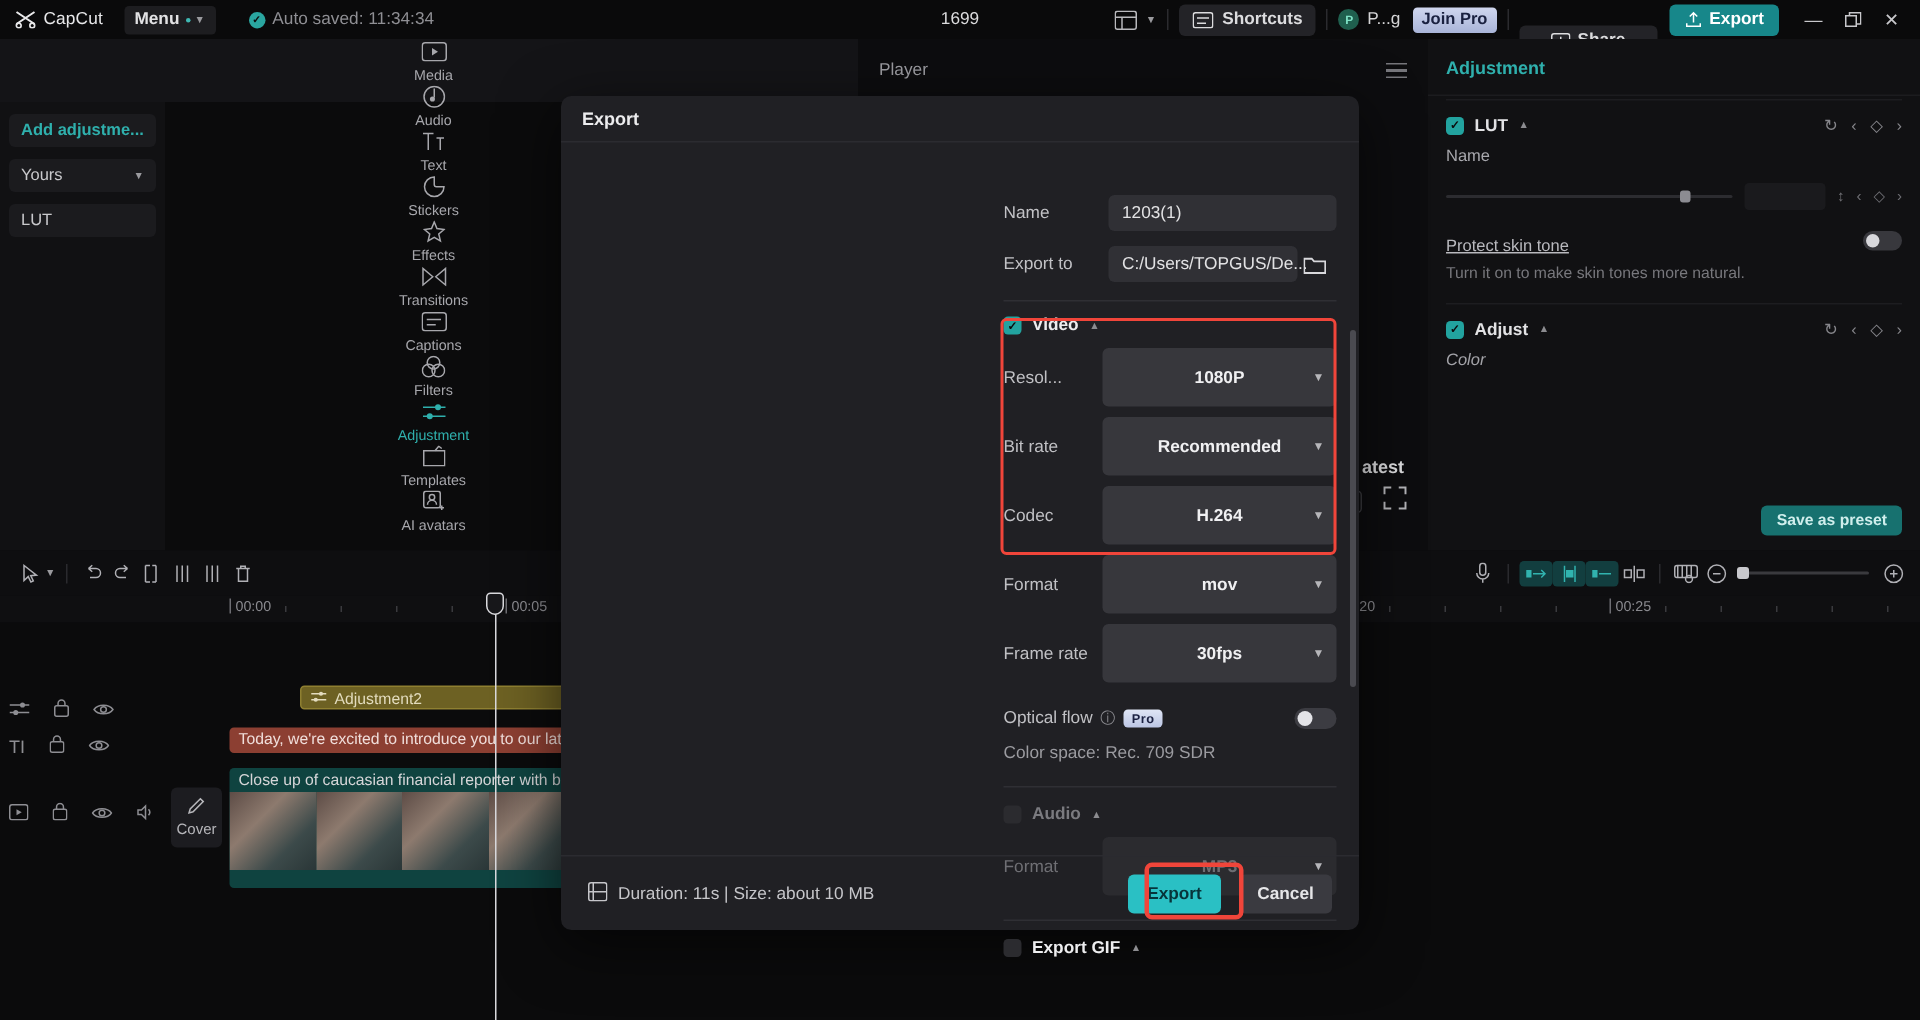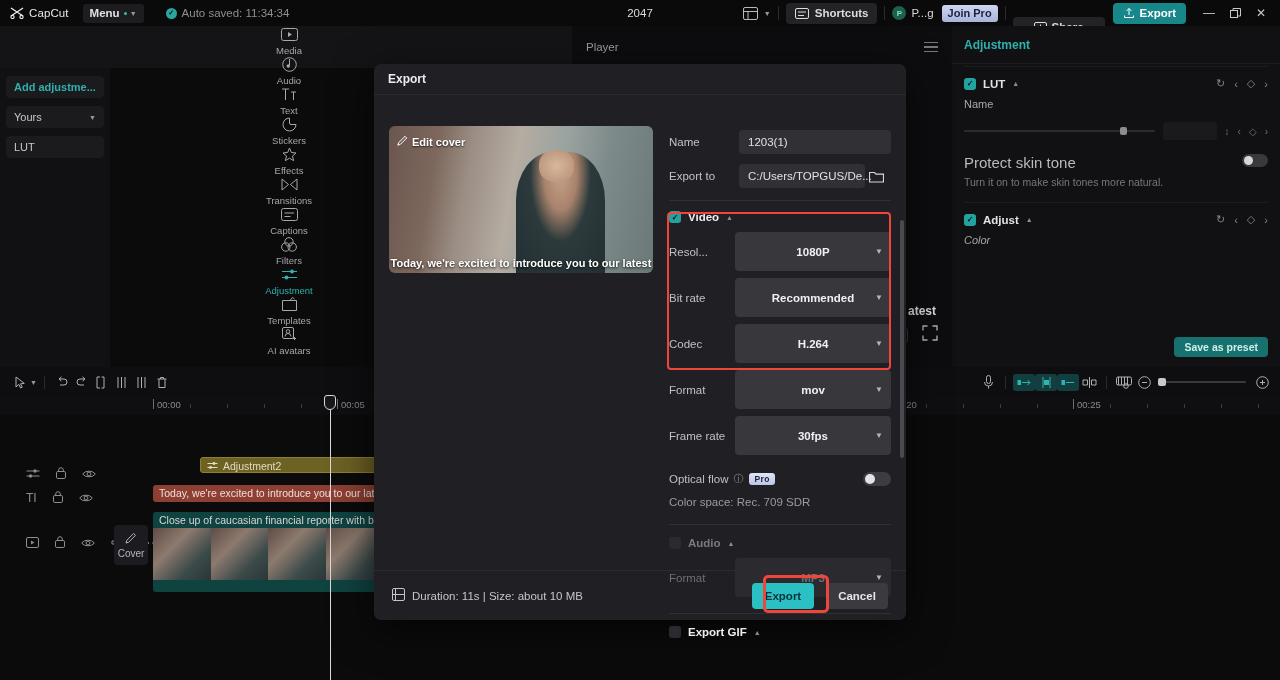--- a/index.html
+++ b/index.html
@@ -151,21 +151,21 @@
     flex:1; height:22px; border-radius:4px; background:#1e1e21; display:flex; align-items:center;
     justify-content:space-between; padding:0 8px; font-size:11px; color:#cfcfd2;
   }
   .slider-row { display:flex; align-items:center; padding:4px 12px 10px 12px; gap:8px; }
   .track { flex:1; height:2px; background:#2c2c30; position:relative; border-radius:1px; }
   .knob { position:absolute; top:-3px; width:7px; height:8px; border-radius:2px; background:#8c8c92; }
   .numbox { width:54px; height:18px; background:#1a1a1d; border-radius:3px; }
   .mini-ico { color:#6e6e73; font-size:10px; }
   .skin-row { display:flex; align-items:flex-start; padding:4px 12px 10px 12px; }
   .skin-txt { flex:1; }
-  .skin-t1 { font-size:15px; color:#b9b9be; }
+  .skin-t1 { font-size:11px; color:#b9b9be;text-decoration:underline; }
   .skin-t2 { font-size:10.5px; color:#77777c; margin-top:2px; }
   .toggle { width:26px;height:13px;border-radius:7px;background:#38383d;position:relative; }
   .toggle i { position:absolute; left:2px; top:2px; width:9px;height:9px;border-radius:50%;background:#d8d8dc; }
   .color-lbl { font-size:11px; color:#a3a3a8; padding:2px 12px 0 12px;font-style:italic; }
   .preset-btn {
     position:absolute; right:12px; bottom:10px; height:20px; padding:0 10px; border-radius:4px;
     background:#17716f; color:#cfeeec; font-size:10.5px; font-weight:bold;
     display:flex;align-items:center;
   }
 
@@ -181,21 +181,21 @@
   .zoom-knob { position:absolute; left:0px; top:-3px; width:8px;height:8px;border-radius:2px;background:#c8c8cc; }
 
   .tl-ruler {
     position:absolute; left:0; top:397px; width:1280px; height:18px; background:#0f0f11;
   }
   .tick { position:absolute; top:7px; width:1px; height:4px; background:#3a3a3e; }
   .tlabel { position:absolute; top:2px; font-size:9.5px; color:#8a8a8f; }
   .tbar { position:absolute; top:2px; width:1px; height:10px; background:#6d6d72; }
 
   .tl-body { position:absolute; left:0; top:415px; width:1280px; height:265px; background:#0b0b0c; }
-  .track-head { position:absolute; left:0; width:152px; display:flex; align-items:center; gap:16px; padding-left:26px; color:#8e8e93; }
+  .track-head { position:absolute; left:0; width:152px; display:flex; align-items:center; gap:16px; padding-left:6px; color:#8e8e93; }
   .clip { position:absolute; border-radius:3px; overflow:hidden; }
   .clip-adj { background:#6d6123; border:1px solid #8f8031; color:#e3dcbe; }
   .clip-txt { background:#8c3f32; color:#f0dedb; }
   .clip-vid { background:#0f4340; }
   .clip-label { font-size:10.5px; padding:2px 6px; white-space:nowrap; overflow:hidden; display:flex; align-items:center; gap:5px; }
   .film { display:flex; height:52px; }
   .film-cell { width:60px; height:52px; }
   .cover-btn {
     position:absolute; width:34px; height:40px; background:#1c1c20; border-radius:4px;
     display:flex; flex-direction:column; align-items:center; justify-content:center;
@@ -295,21 +295,21 @@
     </div>
     <div class="menu-btn">
       <span>Menu</span>
       <span class="dot-teal"></span>
       <span class="caret">▼</span>
     </div>
     <div class="autosave">
       <span class="chk-circle">✓</span>
       <span>Auto saved: 11:34:34</span>
     </div>
-    <div class="tb-title">2047</div>
+    <div class="tb-title">1699</div>
     <div class="tb-right">
       <div class="icon-btn">
         <svg width="15" height="13" viewBox="0 0 15 13">
             <rect x="0.5" y="0.5" width="14" height="12" rx="1.5" stroke="#b9b9bd" fill="none"></rect>
             <path d="M0.5 4.5 H14.5 M5 4.5 V12.5" stroke="#b9b9bd"></path>
           </svg>
       </div>
       <span class="caret">▼</span>
       <div class="vsep"></div>
       <div class="shortcuts">
@@ -770,35 +770,20 @@
 
   </div>
 
   <div class="playhead" style="left:330px"></div>
   <div class="playhead-cap" style="left:330px"></div>
 
   <div class="modal-shadow">
     <div class="modal-head">Export</div>
     <div class="modal-body">
 
-      <div class="cover-card">
-        <div style="position:absolute;inset:0;background:
-             linear-gradient(100deg,#6a564e 0%,#7d685d 18%,#9b8e84 30%,#b5aca2 46%,#9aa3a0 62%,#7d8a8a 78%,#6b7878 100%);"></div>
-        <div style="position:absolute;left:48%;top:18%;width:34%;height:82%;
-             background:radial-gradient(ellipse at 50% 18%,#c9a189 0%,#a8826c 26%,#2c3a3c 48%,#232f33 100%);border-radius:40% 40% 0 0;"></div>
-        <div style="position:absolute;left:57%;top:16%;width:13%;height:22%;
-             background:radial-gradient(ellipse,#d8b79c,#b38f74);border-radius:45%;"></div>
-        <div class="edit-cover">
-          <span><svg width="11" height="11" viewBox="0 0 11 11">
-                <path d="M0.8 10.2 L1.6 7.7 L8 1.3 L9.7 3 L3.3 9.4 Z" stroke="#fff" fill="none"></path>
-              </svg></span>
-          <span>Edit cover</span>
-        </div>
-        <div class="cover-cap">Today, we're excited to introduce you to our latest</div>
-      </div>
 
       <div style="position:absolute; left:295px; top:35px; width:222px;">
         <div class="frm-row">
           <span class="frm-label">Name</span>
           <span class="frm-input">1203(1)</span>
         </div>
         <div class="frm-row">
           <span class="frm-label">Export to</span>
           <span class="frm-input" style="flex:none;width:126px">C:/Users/TOPGUS/De...</span>
           <span class="folder-ico">

